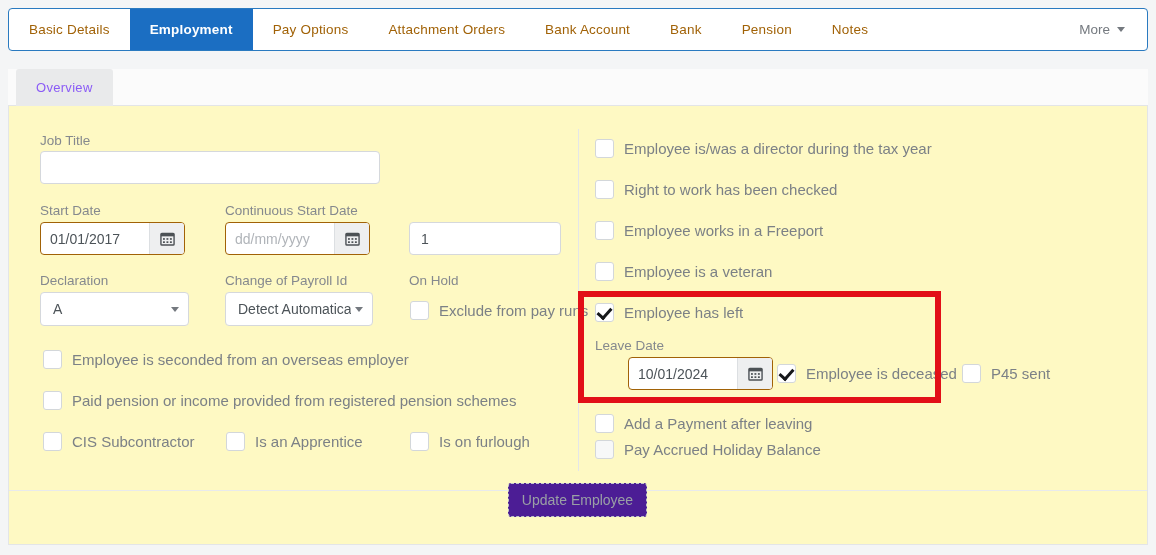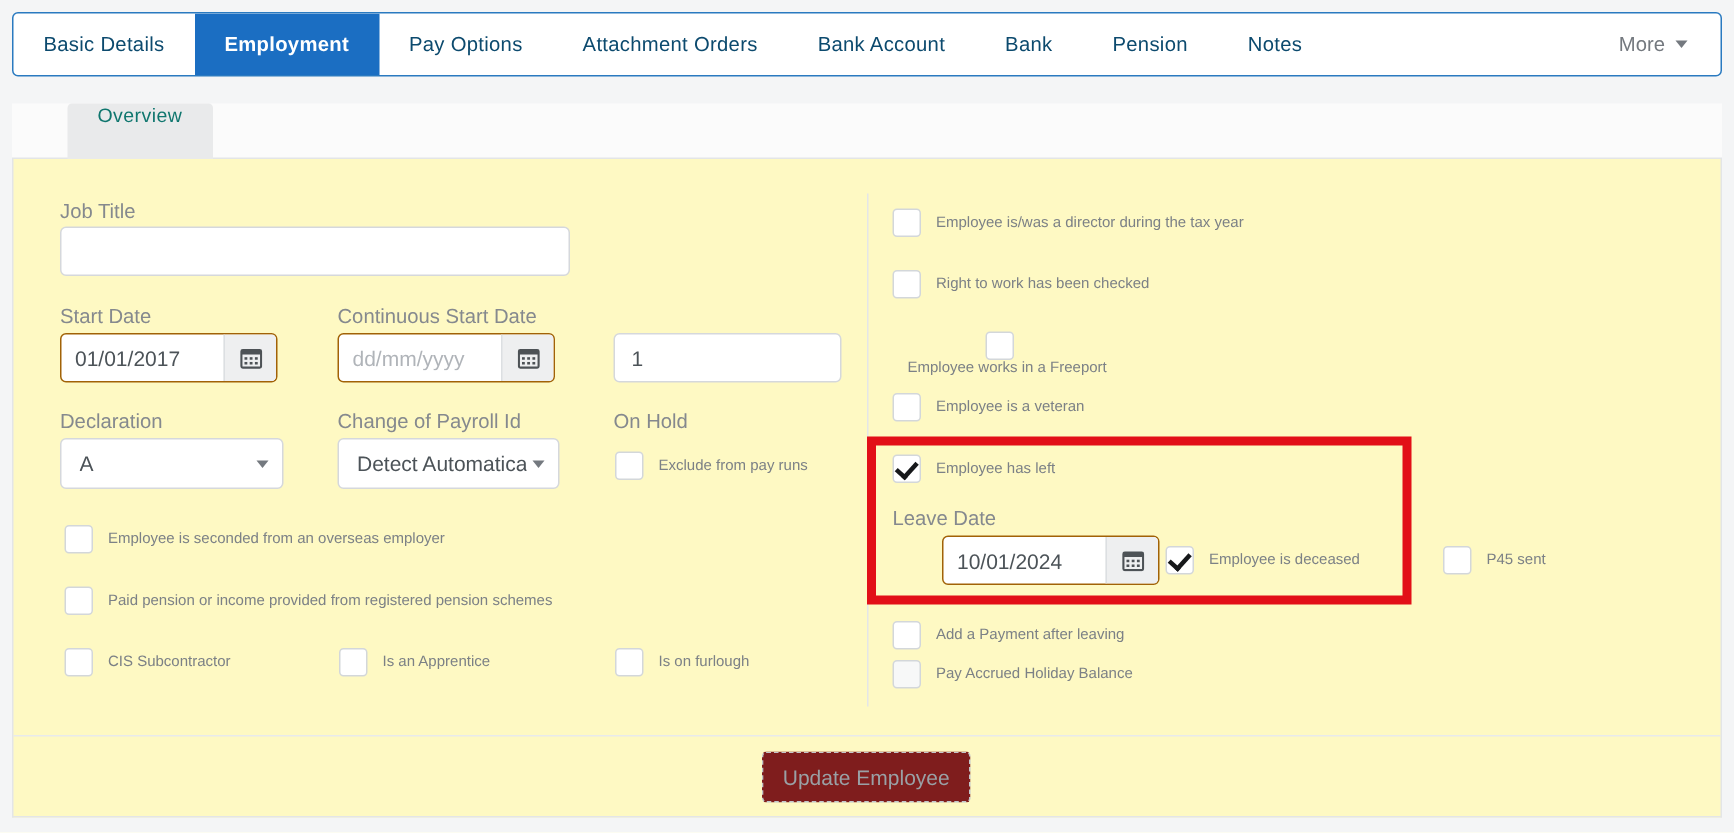--- a/index.html
+++ b/index.html
@@ -37,21 +37,21 @@
     display: flex;
     align-items: stretch;
     overflow: hidden;
   }
   .tab {
     display: flex;
     align-items: center;
     justify-content: center;
     padding: 0 20px;
     font-size: 13.5px;
-    color: #0c4a6e;
+    color: #a16207;
     letter-spacing: .2px;
     white-space: nowrap;
     cursor: pointer;
     background: transparent;
   }
   .tab.active {
     background: #1b6ec2;
     color: #ffffff;
     font-weight: bold;
   }
@@ -85,27 +85,27 @@
     background: #fbfbfb;
     border-bottom: 1px solid #e3e5e7;
   }
   .subtab {
     position: absolute;
     left: 8px;
     top: 0px;
     height: 37px;
     padding: 0 20px;
     display: flex;
+    align-items: center;
     font-size: 13px;
-    color: #0f766e;
+    color: #8b5cf6;
     background: #e9eaeb;
     border-radius: 3px 3px 0 0;
     letter-spacing: .3px;
     cursor: pointer;
-    margin-left: 29px;
   }
 
   
   .panel {
     position: absolute;
     left: 8px;
     top: 106px;
     width: 1140px;
     height: 439px;
     box-sizing: border-box;
@@ -240,48 +240,48 @@
     left: 4px;
     top: 1px;
     width: 6px;
     height: 11px;
     border: solid #16181a;
     border-width: 0 3px 3px 0;
     transform: rotate(42deg);
   }
   .cblabel {
     margin-left: 10px;
-    font-size: 10px;
+    font-size: 15px;
     color: #7c8186;
   }
 
   
   .hl-box {
     position: absolute;
     left: 578px;
     top: 291px;
     width: 363px;
     height: 112px;
     box-sizing: border-box;
     border: 6px solid #e20f17;
     background: transparent;
     pointer-events: none;
   }
 
   
   .update-btn {
     position: absolute;
     left: 508px;
-    top: 501px;
+    top: 483px;
     width: 139px;
     height: 34px;
     box-sizing: border-box;
     border: 1px dashed #c2c6ca;
     border-radius: 3px;
-    background: #7f1d1d;
+    background: #4c1d95;
     color: #9aa0a5;
     font-family: "Liberation Sans", sans-serif;
     font-size: 14px;
     display: flex;
     align-items: center;
     justify-content: center;
     cursor: pointer;
     text-align: right;
   }
 </style>
@@ -415,21 +415,21 @@
       </div>
 
       <div class="cbrow" style="left:586px; top:33px;">
         <span class="cbox"></span>
         <span class="cblabel">Employee is/was a director during the tax year</span>
       </div>
       <div class="cbrow" style="left:586px; top:74px;">
         <span class="cbox"></span>
         <span class="cblabel">Right to work has been checked</span>
       </div>
-      <div class="cbrow" style="left:586px; top:115px;flex-direction:column;">
+      <div class="cbrow" style="left:586px; top:115px;">
         <span class="cbox"></span>
         <span class="cblabel">Employee works in a Freeport</span>
       </div>
       <div class="cbrow" style="left:586px; top:156px;">
         <span class="cbox"></span>
         <span class="cblabel">Employee is a veteran</span>
       </div>
 
       <div class="cbrow" style="left:586px; top:197px;">
         <span class="cbox checked"></span>

